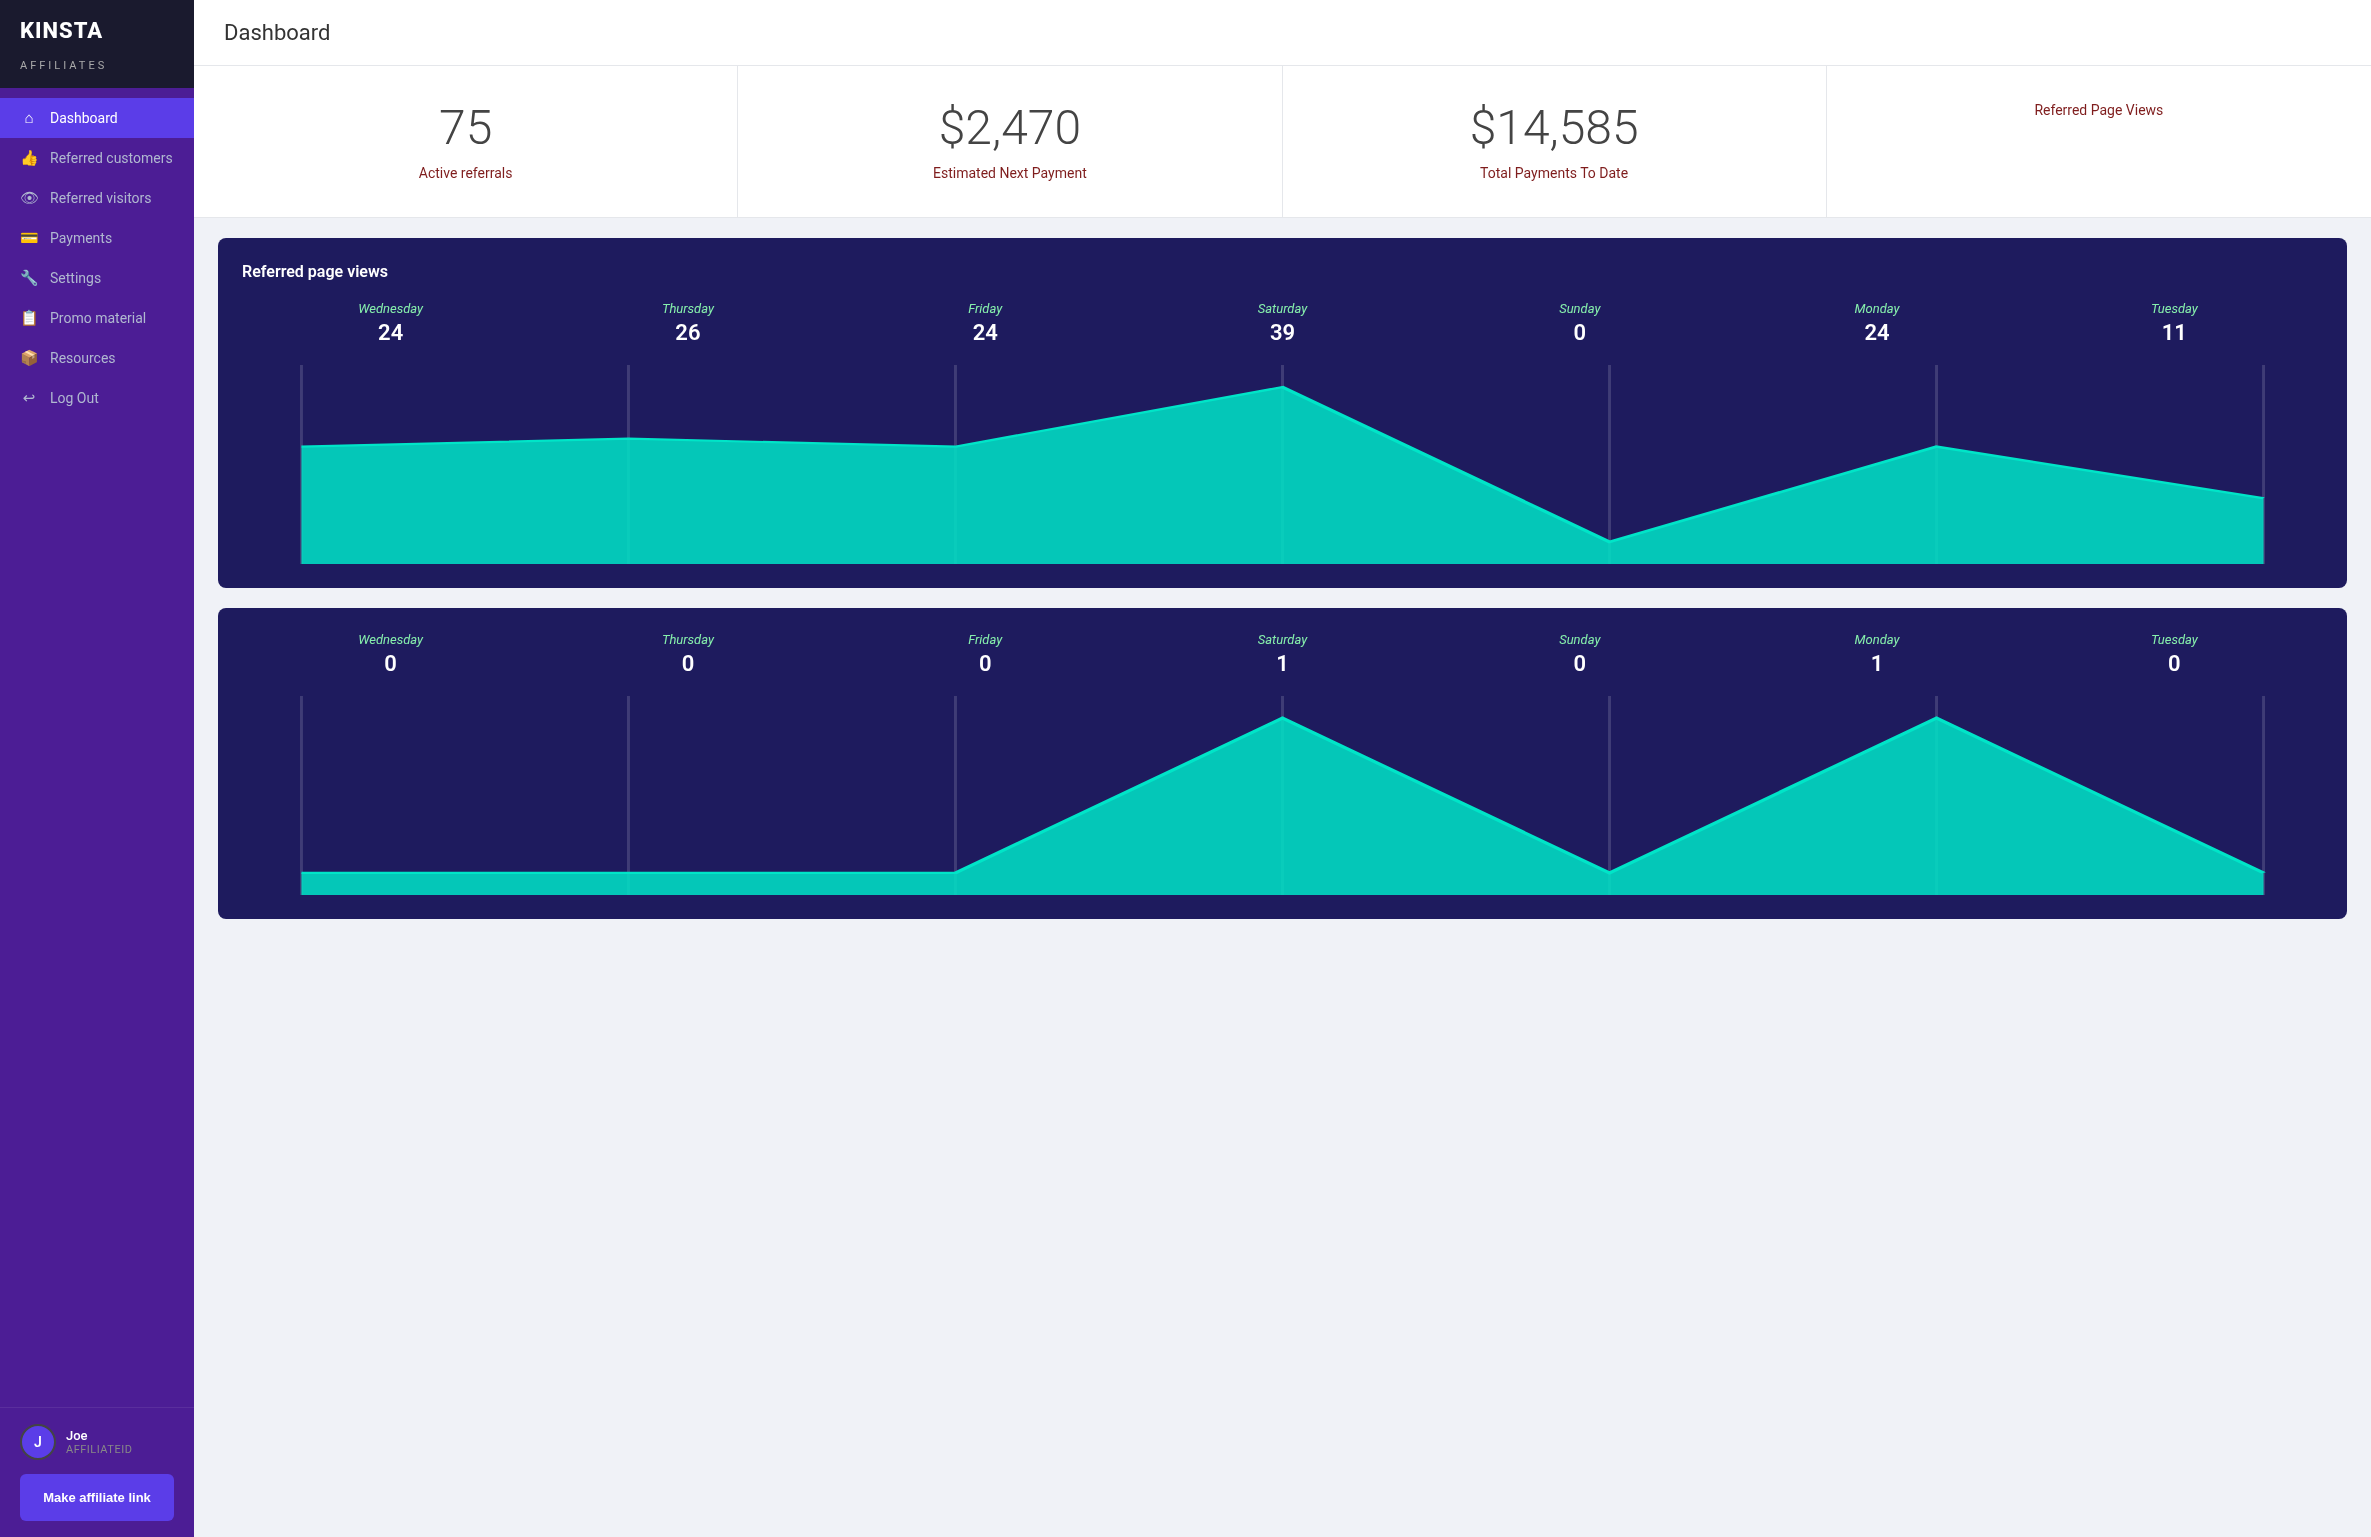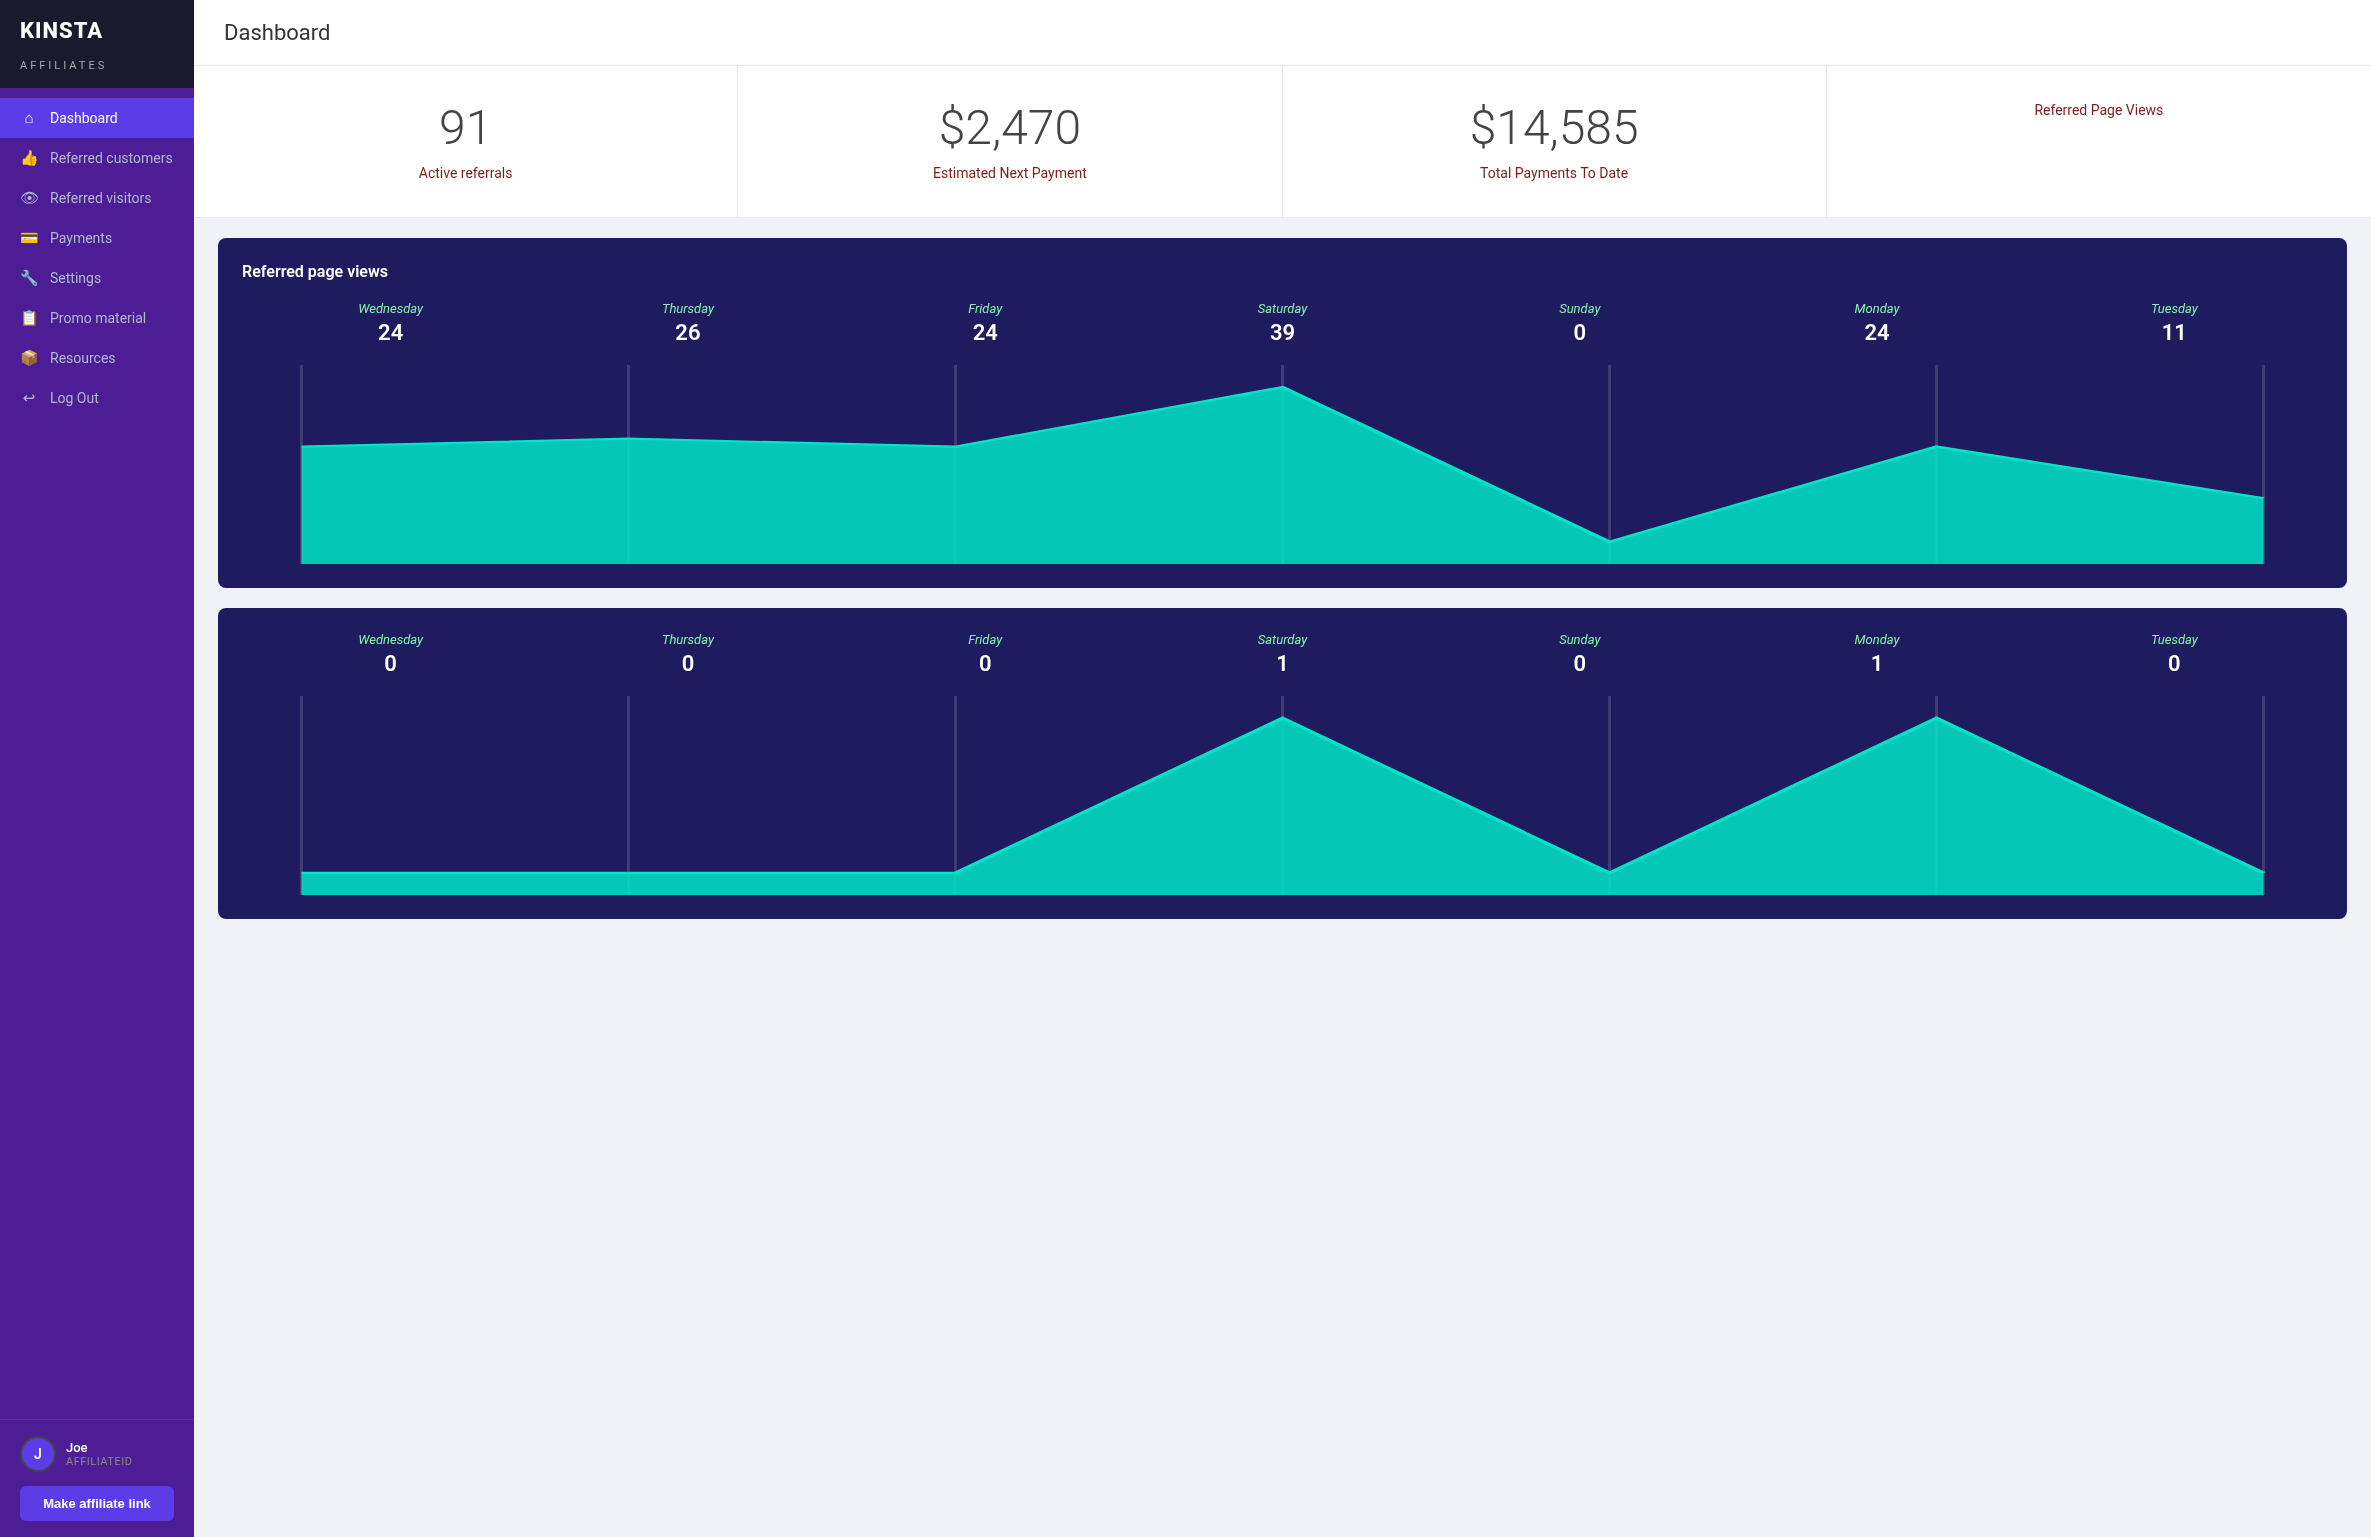--- a/index.html
+++ b/index.html
@@ -75,21 +75,21 @@
       flex-shrink: 0;
       border: 2px solid #444;
     }
     .user-name { color: #fff; font-size: 13px; font-weight: 500; }
     .user-id { color: #888; font-size: 11px; text-transform: uppercase; letter-spacing: 0.5px; }
     .make-link-btn {
       width: 100%;
       background: #5b3de8;
       color: #fff;
       border: none;
-      padding: 10px 16px;
+      padding: 16px 16px;
       border-radius: 6px;
       font-size: 13px;
       font-weight: 600;
       cursor: pointer;
       text-align: center;
     }
 
     
     .main {
       flex: 1;
@@ -240,21 +240,21 @@
 </aside>
 
 <main class="main">
   <div class="main-header">
     <h1 class="page-title">Dashboard</h1>
   </div>
 
   <div class="stats-row" id="stats-row">
 
   <div class="stat-card">
-      <div class="stat-value">91</div>
+      <div class="stat-value">75</div>
       <div class="stat-label">Active referrals</div>
     </div>
       <div class="stat-card">
       <div class="stat-value">$2,470</div>
       <div class="stat-label">Estimated Next Payment</div>
     </div>
       <div class="stat-card">
       <div class="stat-value">$14,585</div>
       <div class="stat-label">Total Payments To Date</div>
     </div>

